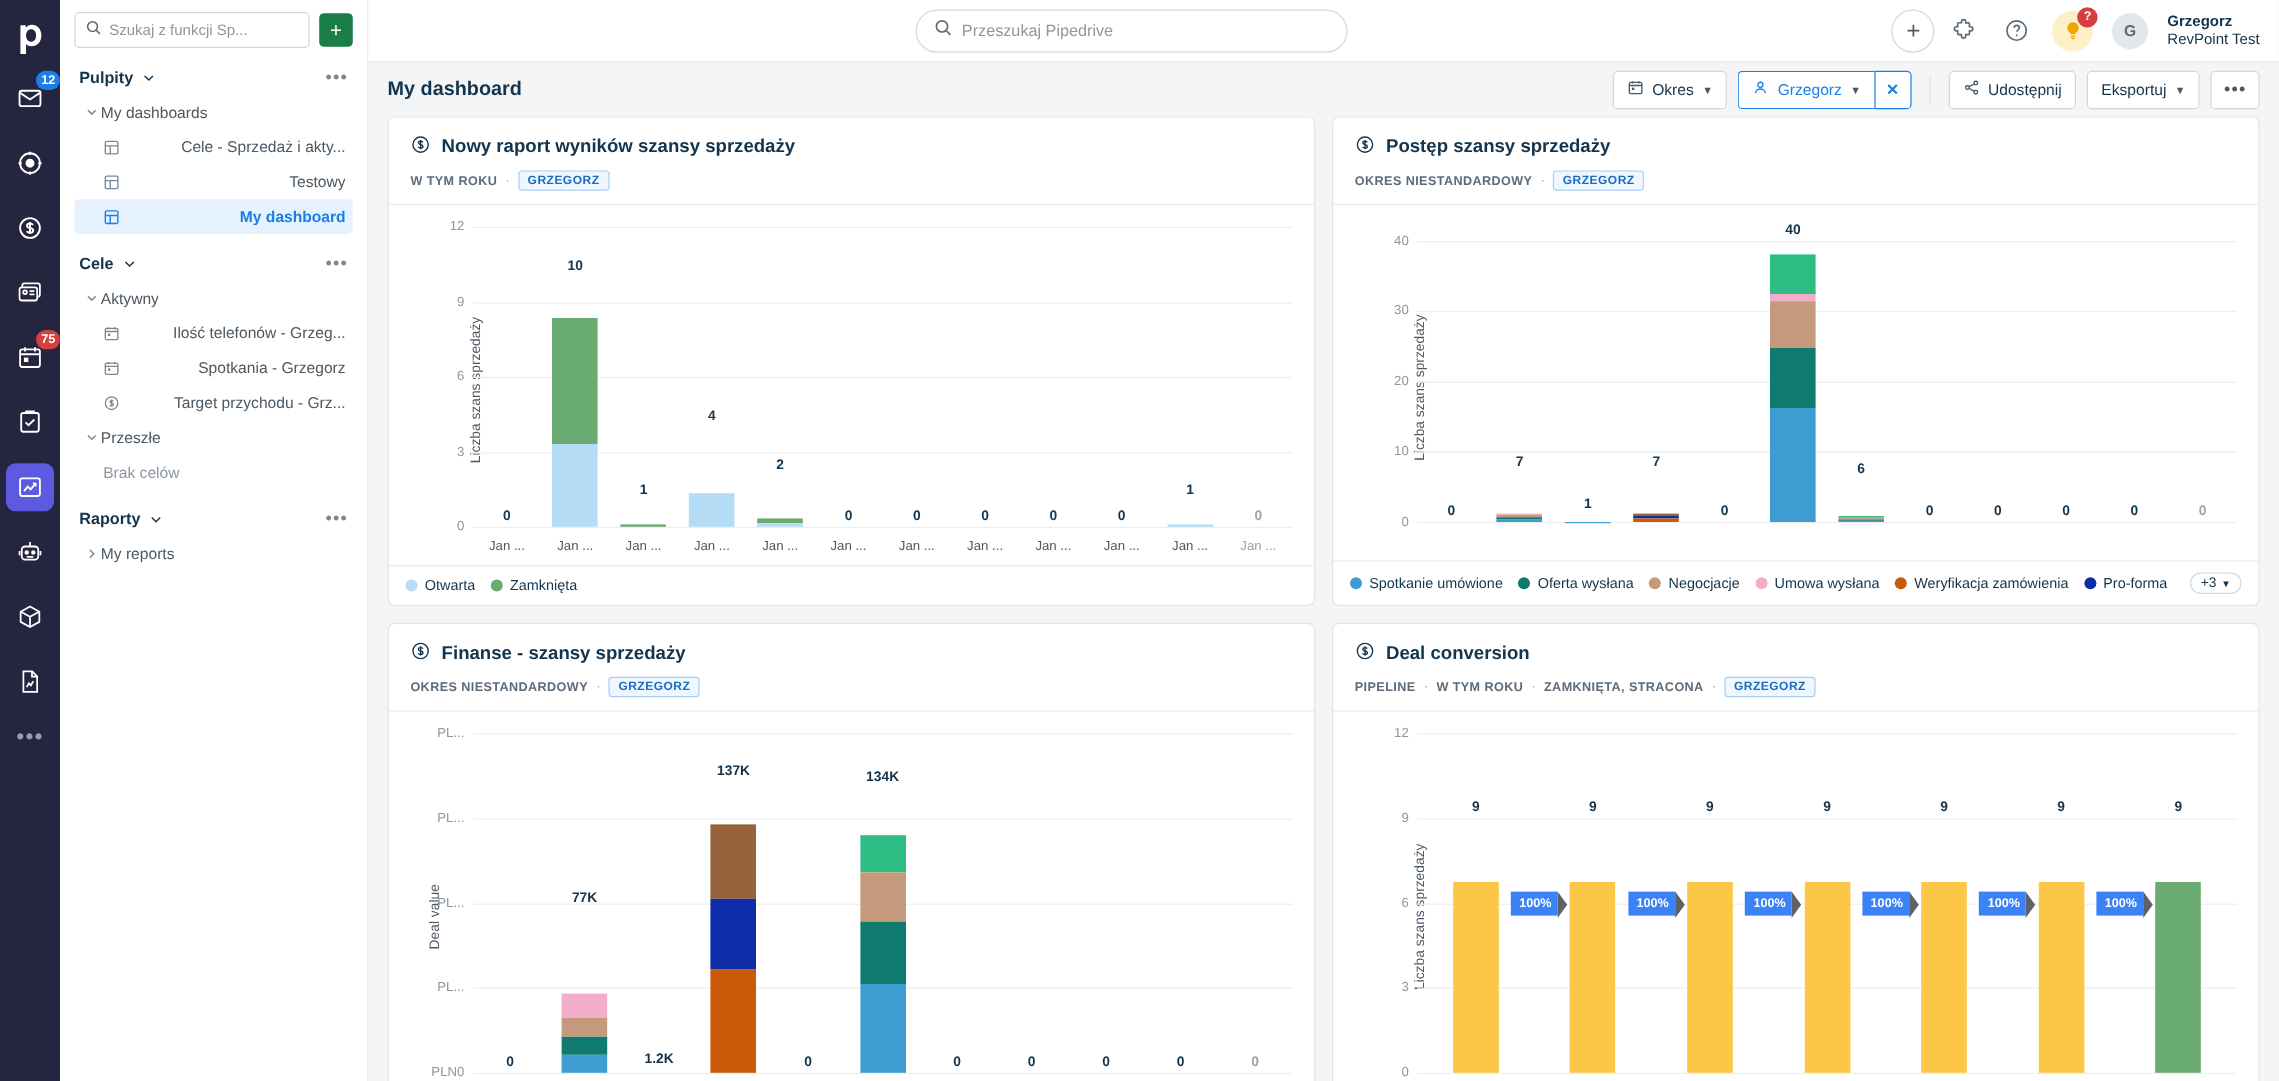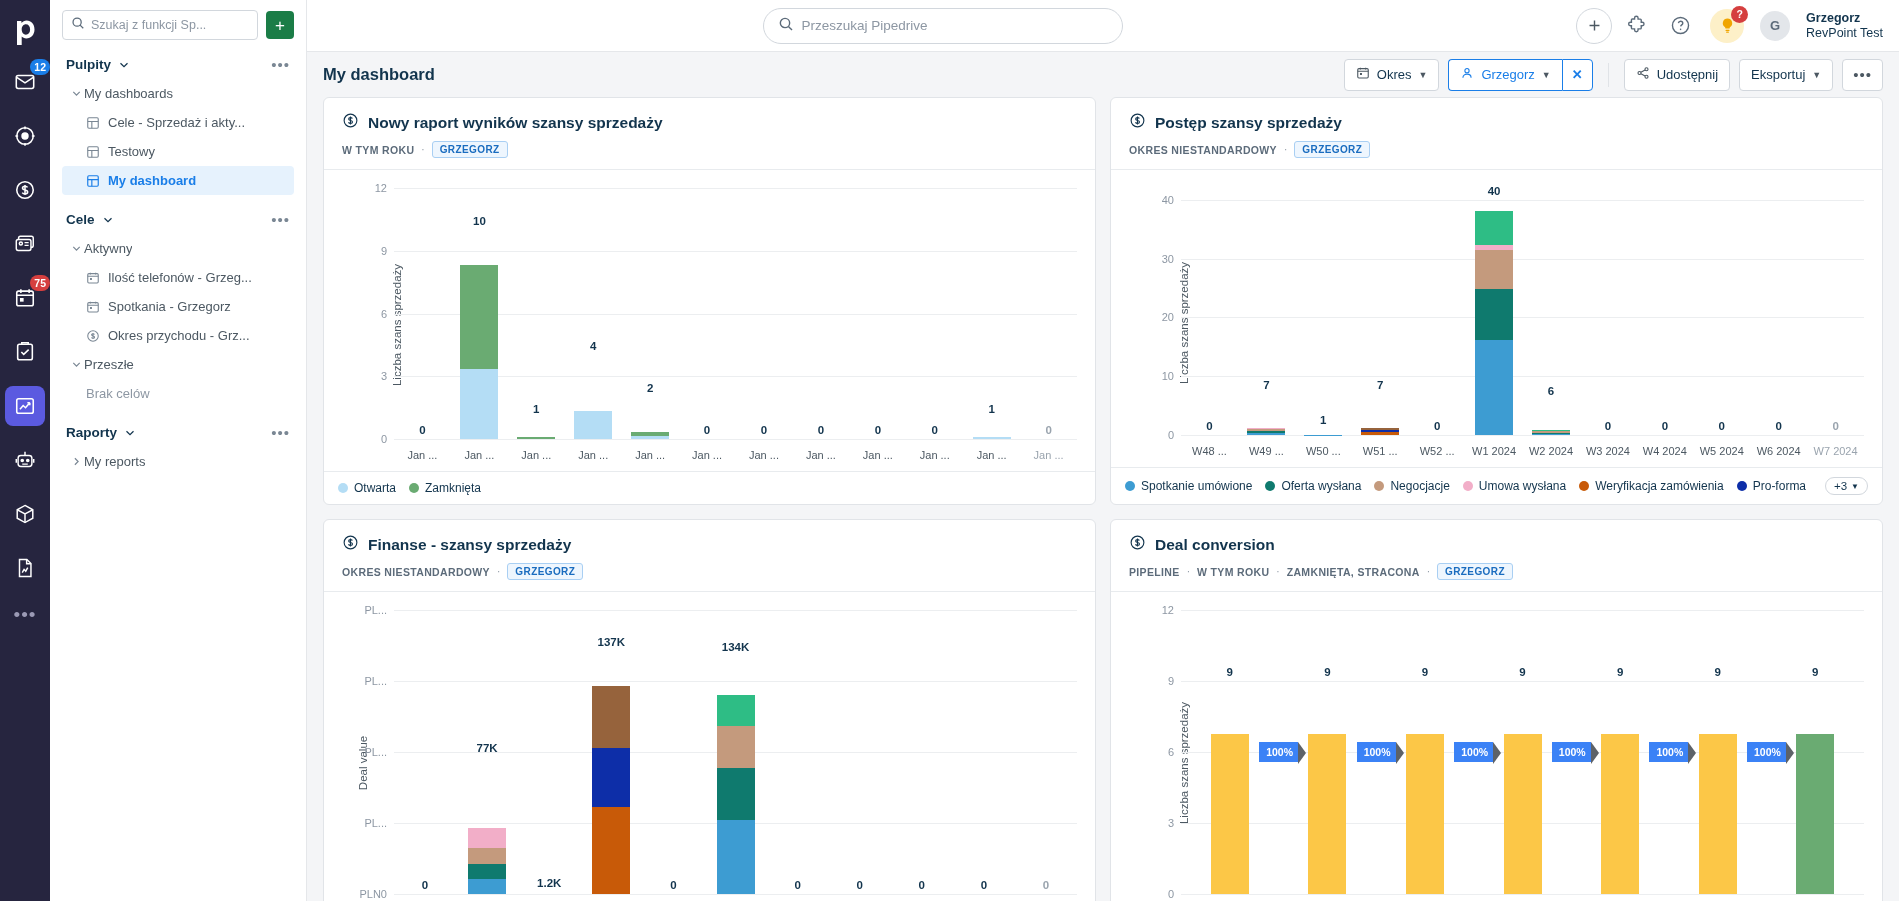--- a/index.html
+++ b/index.html
@@ -64,21 +64,21 @@
     display:flex; align-items:center; margin: 16px 0 6px; padding: 0 4px;
   }
   .sec-title { font-size:13.5px; font-weight:700; color:#12344d; }
   .sec-caret { margin-left: 7px; color:#12344d; display:flex; }
   .sec-dots { margin-left:auto; color:#7a8794; font-size:15px; letter-spacing:1px; cursor:pointer; }
   .tree-row {
     display:flex; align-items:center; height: 29px; border-radius: 4px;
     font-size: 13px; color:#4c5862; cursor:pointer; padding-right: 6px;
   }
   .tree-row.lvl1 { padding-left: 6px; }
-  .tree-row.lvl2 { padding-left: 24px; }
+  .tree-row.lvl2 { padding-left: 24px; justify-content: space-between; }
   .tree-row.sel { background:#e6f2fd; color:#1a7ee8; font-weight:700; }
   .tree-row .caret { width:16px; display:flex; align-items:center; justify-content:center; color:#7a8794; }
   .tree-row .ic { width: 22px; display:flex; align-items:center; color:#7a8794; }
   .tree-row.sel .ic { color:#1a7ee8; }
   .tree-label { white-space:nowrap; overflow:hidden; text-overflow:ellipsis; }
   .tree-row.muted { color:#8d97a3; }
 
   
   .main { flex:1; display:flex; flex-direction:column; min-width:0; }
   .topbar {
@@ -393,21 +393,21 @@
           </span>
         <span class="tree-label">Spotkania - Grzegorz</span>
       </div>
       <div class="tree-row lvl2">
         <span class="ic">
             <svg width="14" height="14" viewBox="0 0 24 24" fill="none" stroke="currentColor" stroke-width="1.8">
               <circle cx="12" cy="12" r="9"></circle>
               <path d="M12 6.8v10.4M14.6 9.4c-.5-.8-1.5-1.2-2.6-1.2-1.4 0-2.5.7-2.5 1.8s1 1.7 2.5 2c1.6.3 2.7.8 2.7 2s-1.2 1.9-2.7 1.9c-1.2 0-2.2-.5-2.8-1.3"></path>
             </svg>
           </span>
-        <span class="tree-label">Okres przychodu - Grz...</span>
+        <span class="tree-label">Target przychodu - Grz...</span>
       </div>
       <div class="tree-row lvl1">
         <span class="caret">
             <svg width="11" height="11" viewBox="0 0 24 24" fill="none" stroke="currentColor" stroke-width="2.6">
               <path d="M5 8.5l7 7 7-7"></path>
             </svg>
           </span>
         <span class="tree-label">Przeszłe</span>
       </div>
       <div class="tree-row lvl2 muted">
@@ -746,34 +746,20 @@
                   </div>
                   <div class="bcol">
                     <div class="bstack" style="height: 0%;"></div>
                     <div class="bval zero" style="bottom: calc(0% + 3px);">0</div>
                   </div>
                   <div class="bcol">
                     <div class="bstack" style="height: 0%;"></div>
                     <div class="bval zero" style="bottom: calc(0% + 3px); color: rgb(154, 164, 174);">0</div>
                   </div>
                 </div>
-              </div>
-            <div class="xticks">
-                <div class="xtick">W48 ...</div>
-                <div class="xtick">W49 ...</div>
-                <div class="xtick">W50 ...</div>
-                <div class="xtick">W51 ...</div>
-                <div class="xtick">W52 ...</div>
-                <div class="xtick">W1 2024</div>
-                <div class="xtick">W2 2024</div>
-                <div class="xtick">W3 2024</div>
-                <div class="xtick">W4 2024</div>
-                <div class="xtick">W5 2024</div>
-                <div class="xtick">W6 2024</div>
-                <div class="xtick dim">W7 2024</div>
               </div>
           </div>
         </div>
         <div class="card-foot">
           <div class="legend-item">
               <span class="legend-dot" style="background:#3d9cd2"></span>
               <span>Spotkanie umówione</span>
             </div>
           <div class="legend-item">
               <span class="legend-dot" style="background:#0f7a6e"></span>

